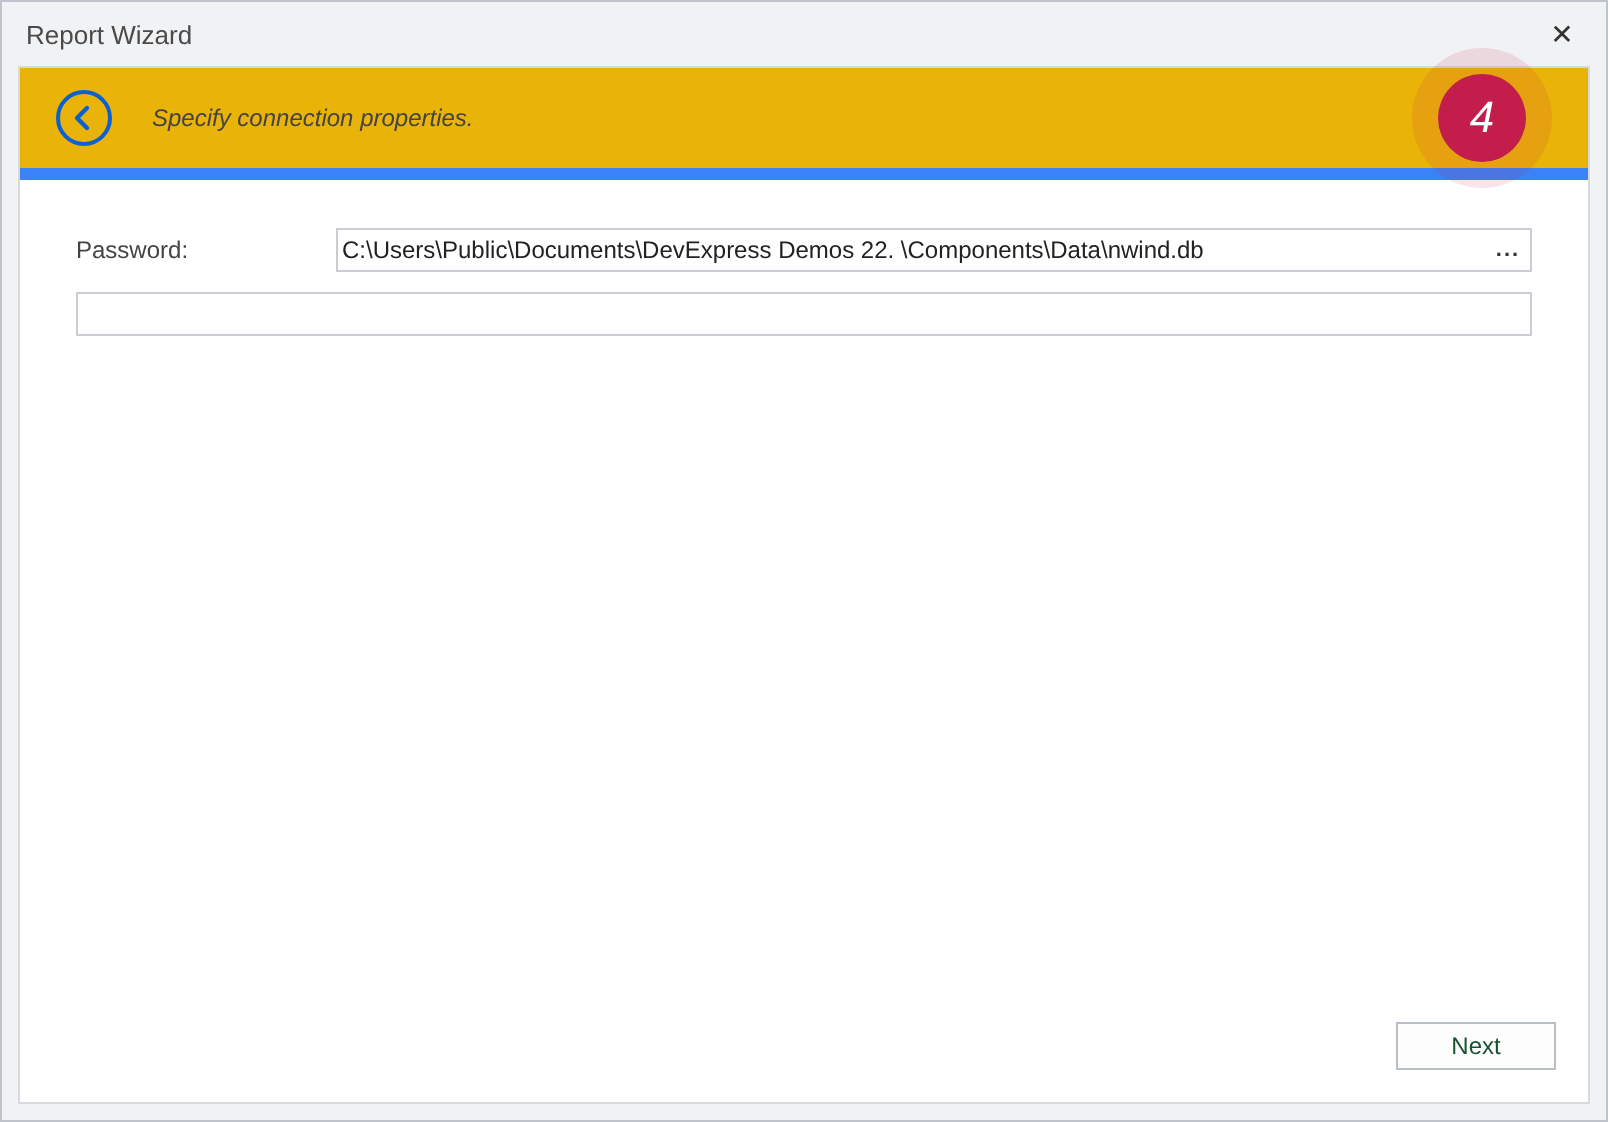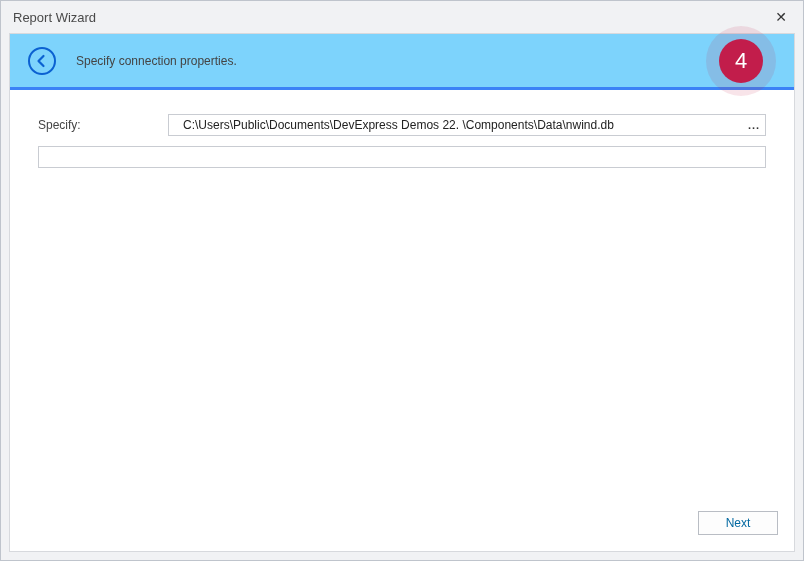--- a/index.html
+++ b/index.html
@@ -48,26 +48,27 @@
     flex: 1;
     margin: 0 8px 8px 8px;
     border: 1px solid #d7d9dd;
     background: #ffffff;
     display: flex;
     flex-direction: column;
     position: relative;
   }
   .header-strip {
     height: 56px;
-    border-bottom: 3px solid #3b82f6;
+    border-bottom: 6px solid #3b82f6;
     display: flex;
     align-items: center;
     padding: 0 18px;
     position: relative;
-    background: #7dd3fc;
+    background: #eab308;
+    font-style: italic;
   }
   .back-btn {
     width: 28px;
     height: 28px;
     border: 2px solid #0b61d1;
     border-radius: 50%;
     display: flex;
     align-items: center;
     justify-content: center;
     cursor: pointer;
@@ -119,21 +120,21 @@
   .field-wrap {
     flex: 1;
     position: relative;
   }
   .text-input {
     width: 100%;
     height: 22px;
     border: 1px solid #c9ccd2;
     background: #fff;
     font-size: 12px;
-    padding: 2px 28px 2px 14px;
+    padding: 2px 28px 2px 2px;
     color: #222;
     outline: none;
     font-family: inherit;
   }
   .ellipsis-btn {
     position: absolute;
     right: 1px;
     top: 1px;
     width: 22px;
     height: 20px;
@@ -155,21 +156,21 @@
     justify-content: flex-end;
     gap: 8px;
     padding: 0 16px 10px 0;
   }
   .btn {
     min-width: 80px;
     height: 24px;
     border: 1px solid #b9bdc4;
     background: #fdfdfd;
     font-size: 12px;
-    color: #0369a1;
+    color: #14532d;
     display: flex;
     align-items: center;
     justify-content: center;
     cursor: pointer;
   }
   .btn.disabled {
     color: #b0b0b0;
     cursor: default;
   }
 </style>
@@ -193,21 +194,21 @@
       </div>
       <div class="subtitle">Specify connection properties.</div>
       <div class="step-badge-outer">
         <div class="step-badge">4</div>
       </div>
     </div>
 
     <div class="form-area">
 
       <div class="form-row">
-        <div class="form-label">Specify:</div>
+        <div class="form-label">Password:</div>
         <div class="field-wrap">
           <input type="text" class="text-input" value="C:\Users\Public\Documents\DevExpress Demos 22. \Components\Data\nwind.db" style="">
           <div class="ellipsis-btn">...</div>
         </div>
       </div>
 
       <div class="form-row">
         <div class="field-wrap">
           <input type="password" class="text-input" style="padding-right: 6px;" value="">
         </div>

